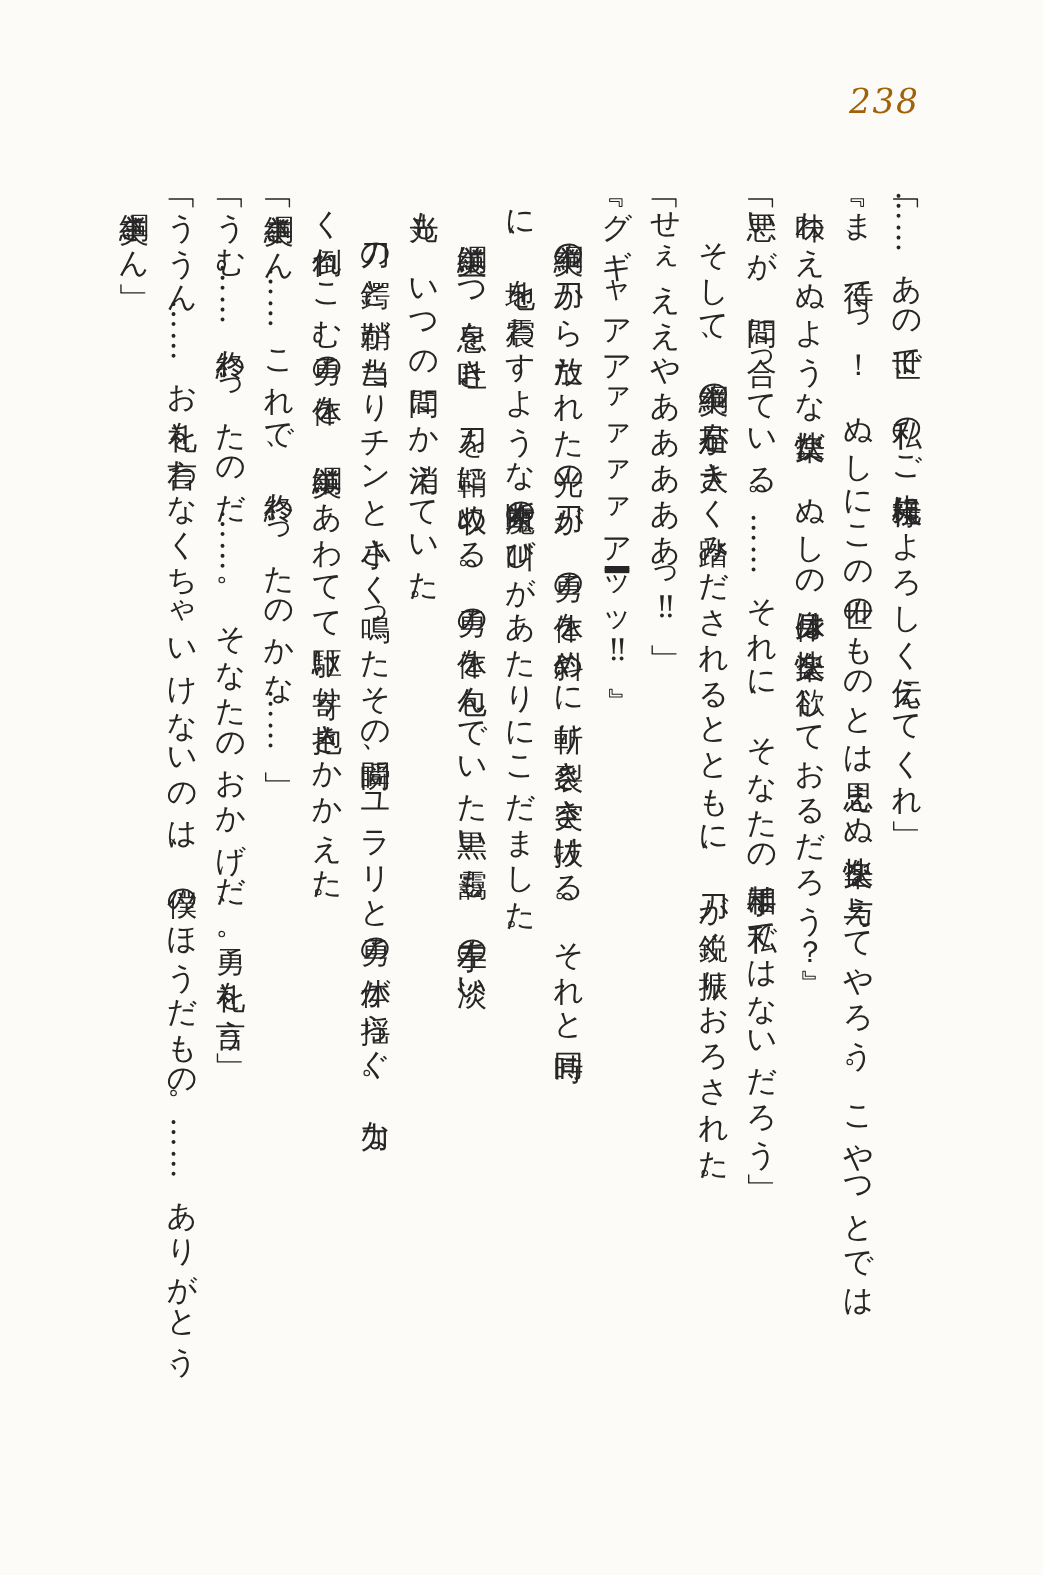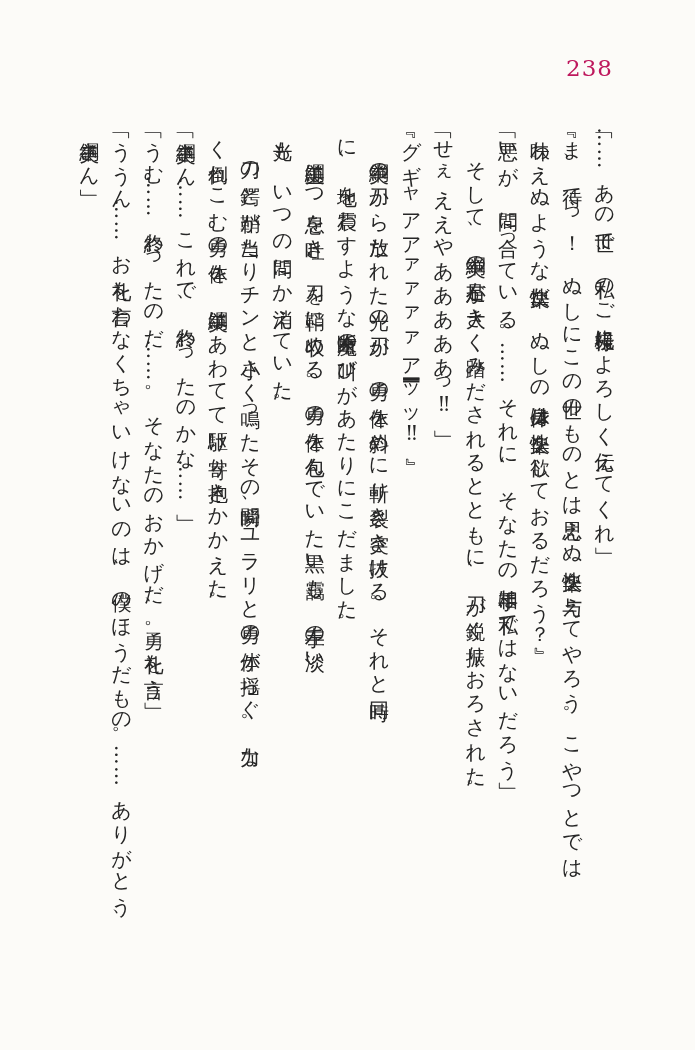--- a/index.html
+++ b/index.html
@@ -16,23 +16,24 @@
   .book-page {
     position: absolute;
     inset: 0;
     background: #fcfbf8;
   }
   .page-number {
     position: absolute;
     top: 55px;
     left: 566px;
     font-family: "DejaVu Serif", "Liberation Serif", serif;
+    font-style: italic;
     font-size: 23px;
     letter-spacing: 1px;
-    color: #be185d;
+    color: #a16207;
   }
   .text-block {
     position: absolute;
     top: 126px;
     right: 74px;
     height: 840px;
     writing-mode: vertical-rl;
     text-orientation: mixed;
     font-family: "DejaVu Serif", "Liberation Serif", serif;
     font-size: 20px;

